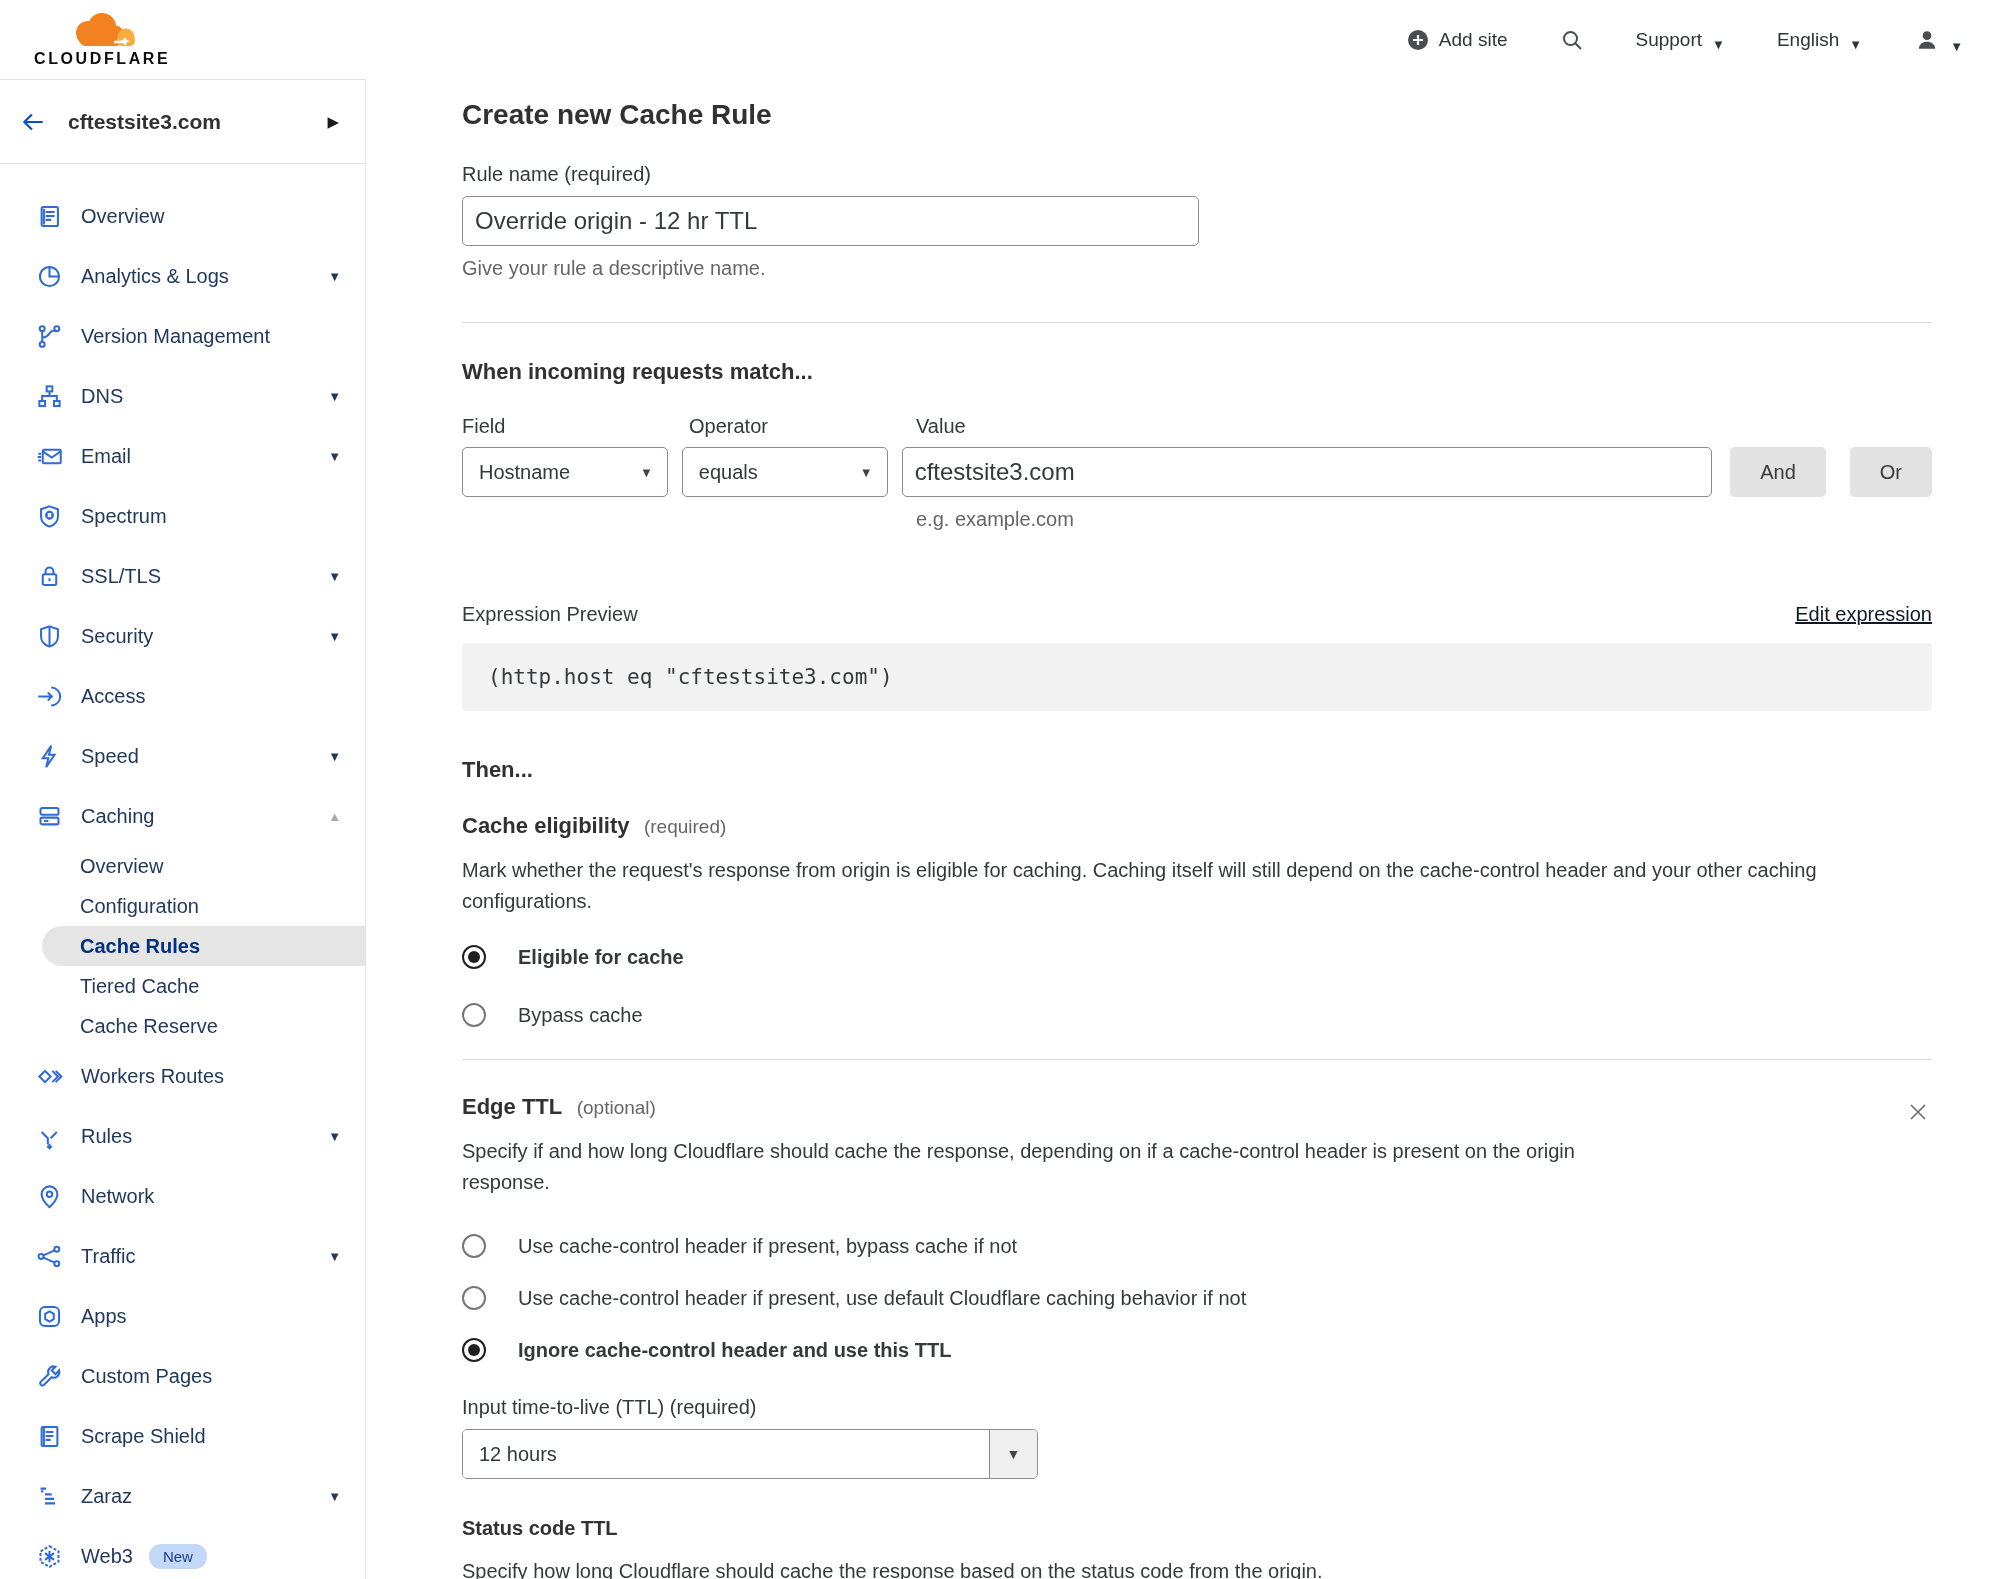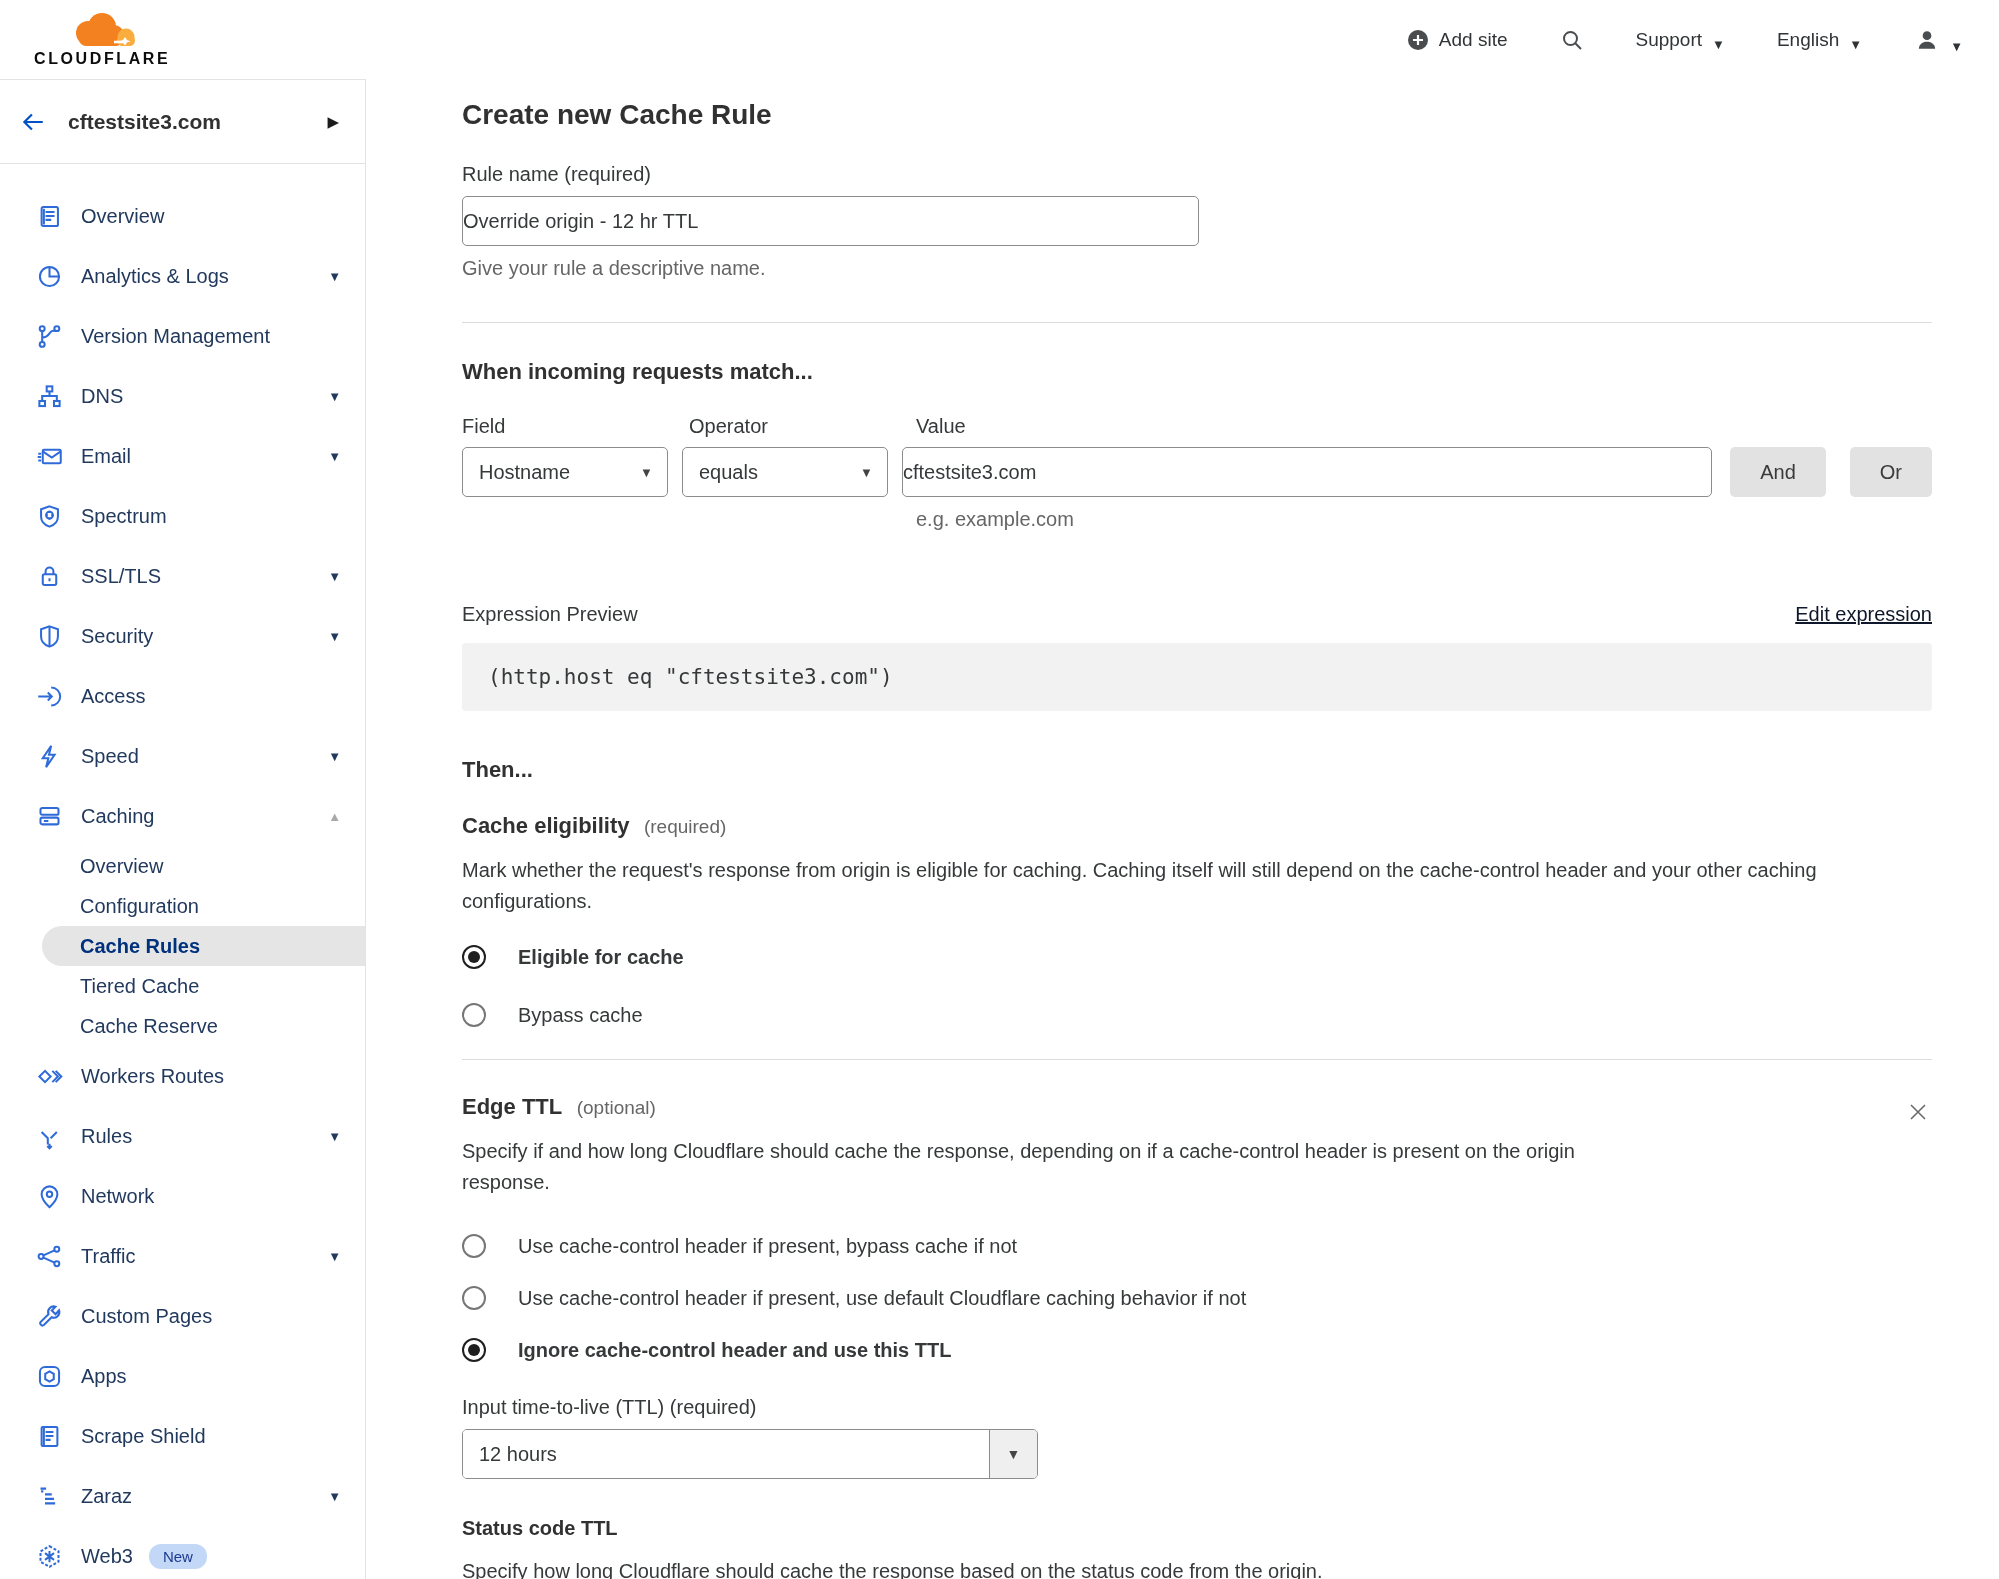--- a/index.html
+++ b/index.html
@@ -33,22 +33,22 @@
     color:#22395e; cursor:pointer; }
   .sub-item.active { background:#e5e5e5; border-radius:20px 0 0 20px; margin-left:42px; padding-left:38px;
     font-weight:700; color:#00317c; }
   .badge-new { margin-left:16px; background:#c3d8f6; color:#1d3a8f; font-size:15px;
     padding:4px 14px; border-radius:12px; }
 
   
   .main { position:absolute; left:366px; top:79px; right:0; bottom:0; padding:20px 67px 0 96px; }
   h1 { font-size:28px; font-weight:700; color:#313131; }
   .field-label { font-size:20px; color:#36393a; }
-  .text-input { height:50px; border:1px solid #8c8c8c; border-radius:5px; font-size:20px;
-    padding:0 0; color:#36393a; font-family:"Liberation Sans",sans-serif; background:#fff; }
+  .text-input { height:50px; border:1px solid #8c8c8c; border-radius:5px; font-size:24px;
+    padding:0 12px; color:#36393a; font-family:"Liberation Sans",sans-serif; background:#fff; }
   .help { font-size:20px; color:#666; margin-top:11px; }
   .divider { height:1px; background:#dcdcdc; }
   .sec-h { font-size:22px; font-weight:700; color:#313131; }
   .opt-tag { font-size:19px; font-weight:400; color:#666; margin-left:10px; }
   .match-row { display:flex; gap:14px; margin-top:9px; }
   .sel { height:50px; border:1px solid #8c8c8c; border-radius:5px; background:#fff;
     display:flex; align-items:center; padding:0 14px 0 16px; font-size:20px; color:#36393a; cursor:pointer; }
   .sel .caret-sm { margin-left:auto; color:#444; }
   .btn-gray { height:50px; padding:0 30px; background:#e2e2e2; border:none; border-radius:5px;
     font-size:20px; color:#3a3a3a; font-family:"Liberation Sans",sans-serif; cursor:pointer; }
@@ -314,34 +314,34 @@
             <path d="M6.6 11l9.9-4.5M6.6 13l9.9 4.5"></path>
           </svg>
         </span>
       <span class="nav-label">Traffic</span>
       <span class="nav-caret">▼</span>
     </div>
 
     <div class="nav-item">
       <span class="nav-icon">
           <svg viewBox="0 0 24 24" fill="none" stroke="currentColor" stroke-width="1.8">
-            <path d="M20.5 6.5a5 5 0 0 1-6.6 6.2L7 19.6a2 2 0 0 1-2.8-2.8l6.9-6.9a5 5 0 0 1 6.2-6.6L14 6.6l3.4 3.4 3.1-3.5z"></path>
-          </svg>
-        </span>
-      <span class="nav-label">Custom Pages</span>
-    </div>
-
-    <div class="nav-item">
-      <span class="nav-icon">
-          <svg viewBox="0 0 24 24" fill="none" stroke="currentColor" stroke-width="1.8">
             <rect x="3.5" y="3.5" width="17" height="17" rx="4.5"></rect>
             <path d="M12 7.5l3.8 2.2v4.6L12 16.5l-3.8-2.2V9.7L12 7.5z"></path>
           </svg>
         </span>
       <span class="nav-label">Apps</span>
+    </div>
+
+    <div class="nav-item">
+      <span class="nav-icon">
+          <svg viewBox="0 0 24 24" fill="none" stroke="currentColor" stroke-width="1.8">
+            <path d="M20.5 6.5a5 5 0 0 1-6.6 6.2L7 19.6a2 2 0 0 1-2.8-2.8l6.9-6.9a5 5 0 0 1 6.2-6.6L14 6.6l3.4 3.4 3.1-3.5z"></path>
+          </svg>
+        </span>
+      <span class="nav-label">Custom Pages</span>
     </div>
 
     <div class="nav-item">
       <span class="nav-icon">
           <svg viewBox="0 0 24 24" fill="none" stroke="currentColor" stroke-width="1.8">
             <rect x="5" y="3.5" width="14" height="17" rx="1"></rect>
             <path d="M8.5 8h7M8.5 11.5h7M8.5 15h4.5M7 4v16"></path>
           </svg>
         </span>
       <span class="nav-label">Scrape Shield</span>

